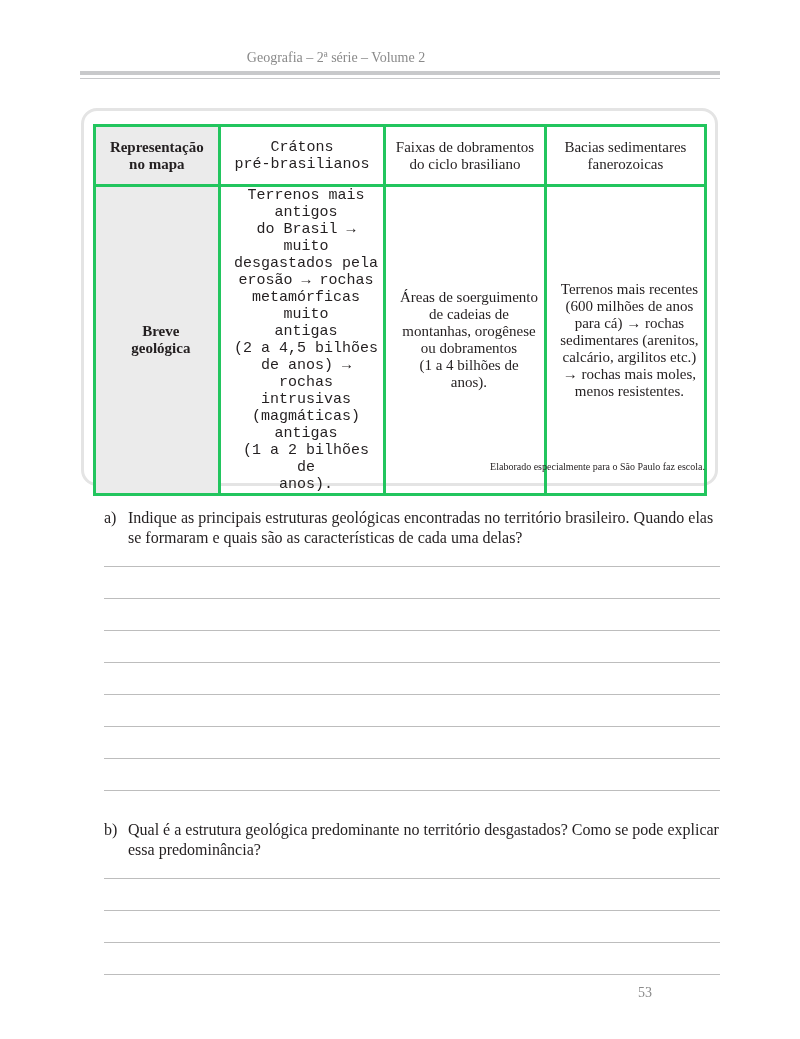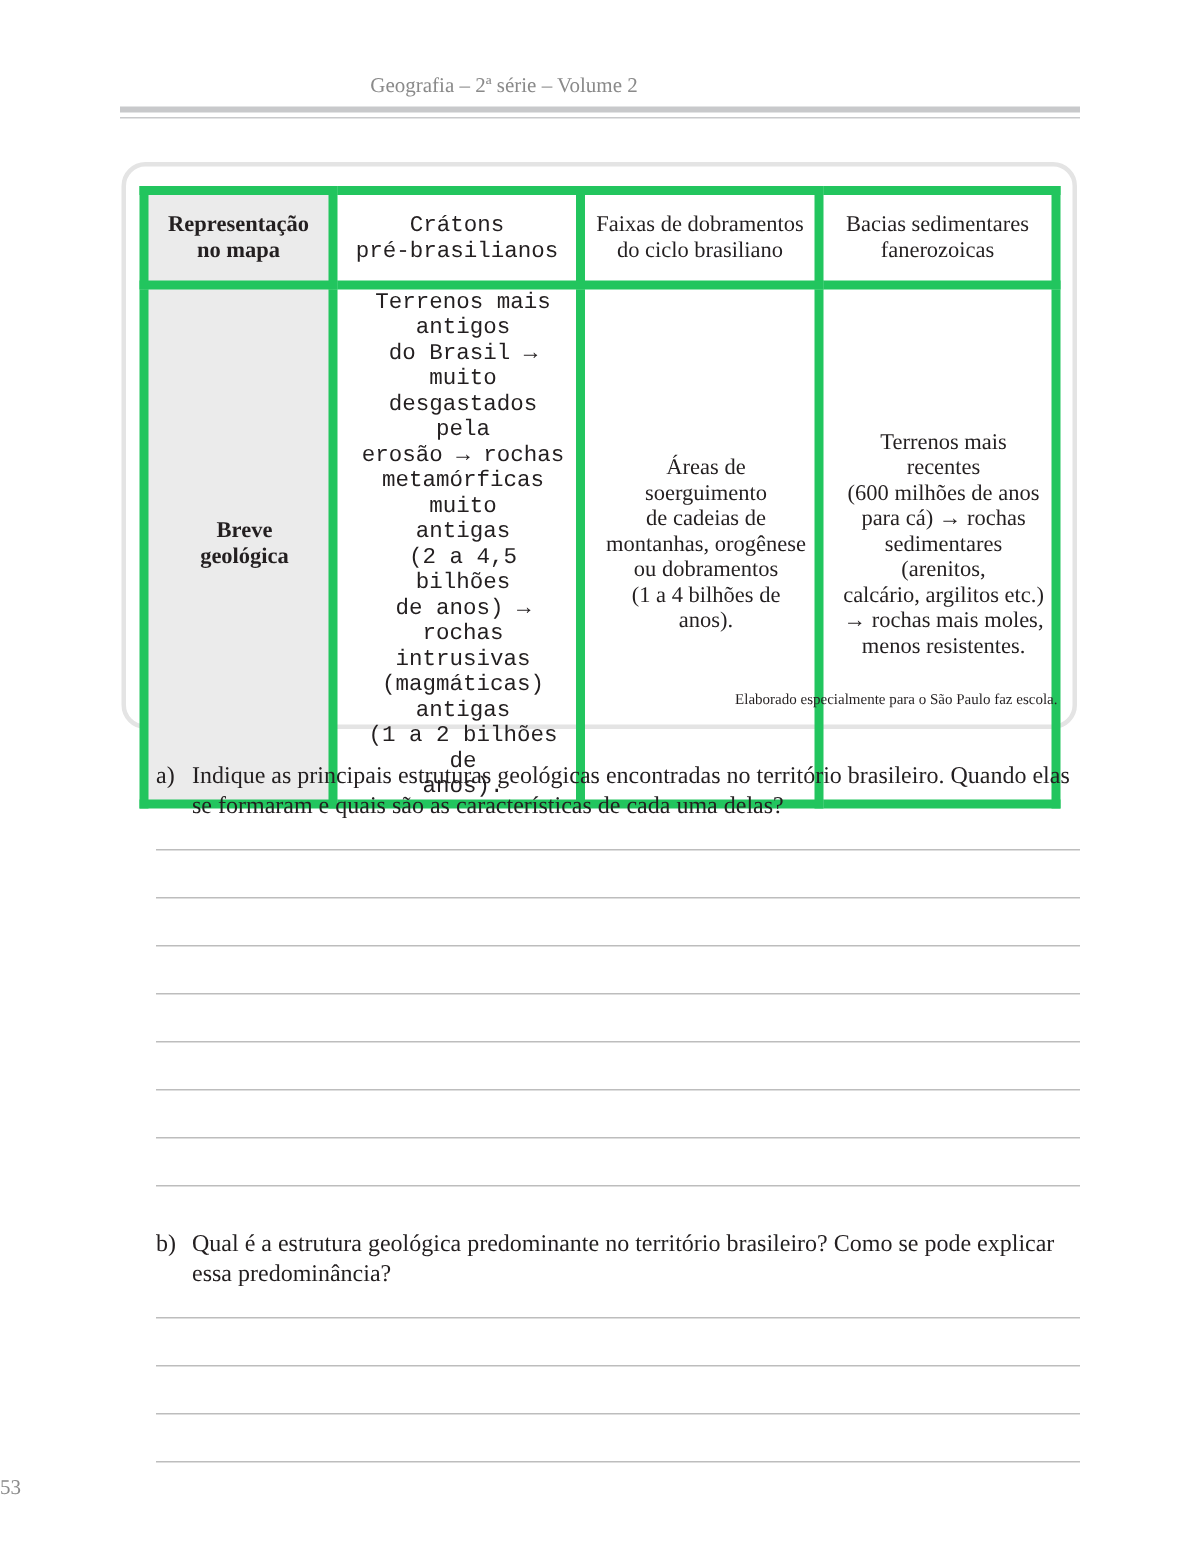--- a/index.html
+++ b/index.html
@@ -9,42 +9,42 @@
   .running-header { position: absolute; top: 50px; left: 0; width: 672px; text-align: center;
     font-size: 14px; color: #8a8a8a; }
   .header-rule-thick { position: absolute; top: 71px; left: 80px; width: 640px; height: 4px; background: #c8c9cb; }
   .header-rule-thin { position: absolute; top: 78px; left: 80px; width: 640px; height: 1px; background: #c8c9cb; }
 
   .table-box { position: absolute; top: 108px; left: 81px; width: 637px; height: 378px;
     border: 3px solid #e4e4e4; border-radius: 16px; box-sizing: border-box; background: #fff; }
 
   table.geo { position: absolute; top: 124px; left: 93px; width: 614px; border-collapse: collapse;
     font-size: 15px; line-height: 17px; }
-  table.geo td { border: 6px solid #22c55e; text-align: center; vertical-align: middle; padding: 0 4px; }
+  table.geo td { border: 3px solid #22c55e; text-align: center; vertical-align: middle; padding: 0 4px; }
   table.geo td.rowhead { background: #ebebeb; font-weight: bold; width: 110px; }
   table.geo tr.r1 td { height: 57px; }
   table.geo tr.r2 td { height: 58px; }
   table.geo tr.r3 td { height: 213px; padding-left: 12px; }
   table.geo td.c1 { width: 155px; font-family: Liberation Mono, monospace; }
   table.geo td.c2 { width: 155px; }
   table.geo td.c3 { width: 155px; margin-top: 24px; }
   .bold { font-weight: bold; }
   .defs { white-space: pre-line; }
 
   .source { position: absolute; top: 461px; right: 95px; font-size: 10px; color: #231f20; }
 
   .question { position: absolute; left: 104px; width: 620px; font-size: 16px; line-height: 20px; }
   .question .label { position: absolute; left: 0; top: 0; }
   .question .text { margin-left: 24px; display: block; }
   #q-a { top: 508px; }
   #q-b { top: 820px; }
 
   .answer-line { position: absolute; left: 104px; width: 616px; height: 1px; background: #bdbdbd; }
 
-  .page-number { position: absolute; top: 985px; left: 0; width: 652px; text-align: left;
+  .page-number { position: absolute; top: 985px; left: 0; width: 652px; text-align: right;
     font-size: 14px; color: #8a8a8a; }
 </style>
 </head>
 <body>
 
 <div class="running-header">Geografia – 2ª série – Volume 2</div>
 <div class="header-rule-thick"></div>
 <div class="header-rule-thin"></div>
 
 <div class="table-box"></div>
@@ -106,21 +106,21 @@
     <div class="answer-line" style="top: 630px;"></div>
     <div class="answer-line" style="top: 662px;"></div>
     <div class="answer-line" style="top: 694px;"></div>
     <div class="answer-line" style="top: 726px;"></div>
     <div class="answer-line" style="top: 758px;"></div>
     <div class="answer-line" style="top: 790px;"></div>
   </div>
 
 <div class="question" id="q-b">
   <span class="label">b)</span>
-  <span class="text">Qual é a estrutura geológica predominante no território brasileiro? Como se pode explicar essa predominância?</span>
+  <span class="text">Qual é a estrutura geológica predominante no território desgastados? Como se pode explicar essa predominância?</span>
 </div>
 
 <div id="lines-b">
     <div class="answer-line" style="top: 878px;"></div>
     <div class="answer-line" style="top: 910px;"></div>
     <div class="answer-line" style="top: 942px;"></div>
     <div class="answer-line" style="top: 974px;"></div>
   </div>
 
 <div class="page-number">53</div>

